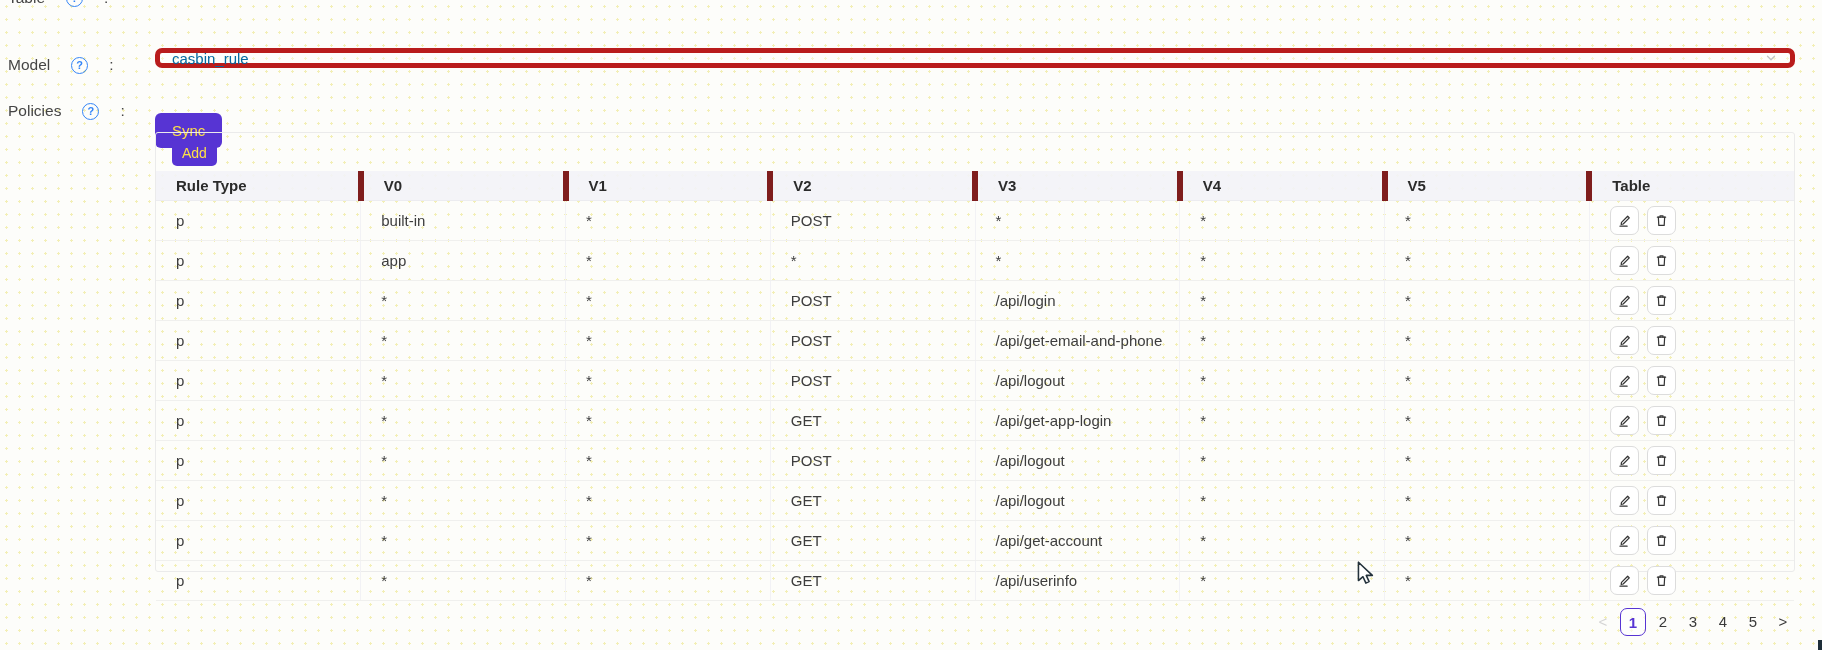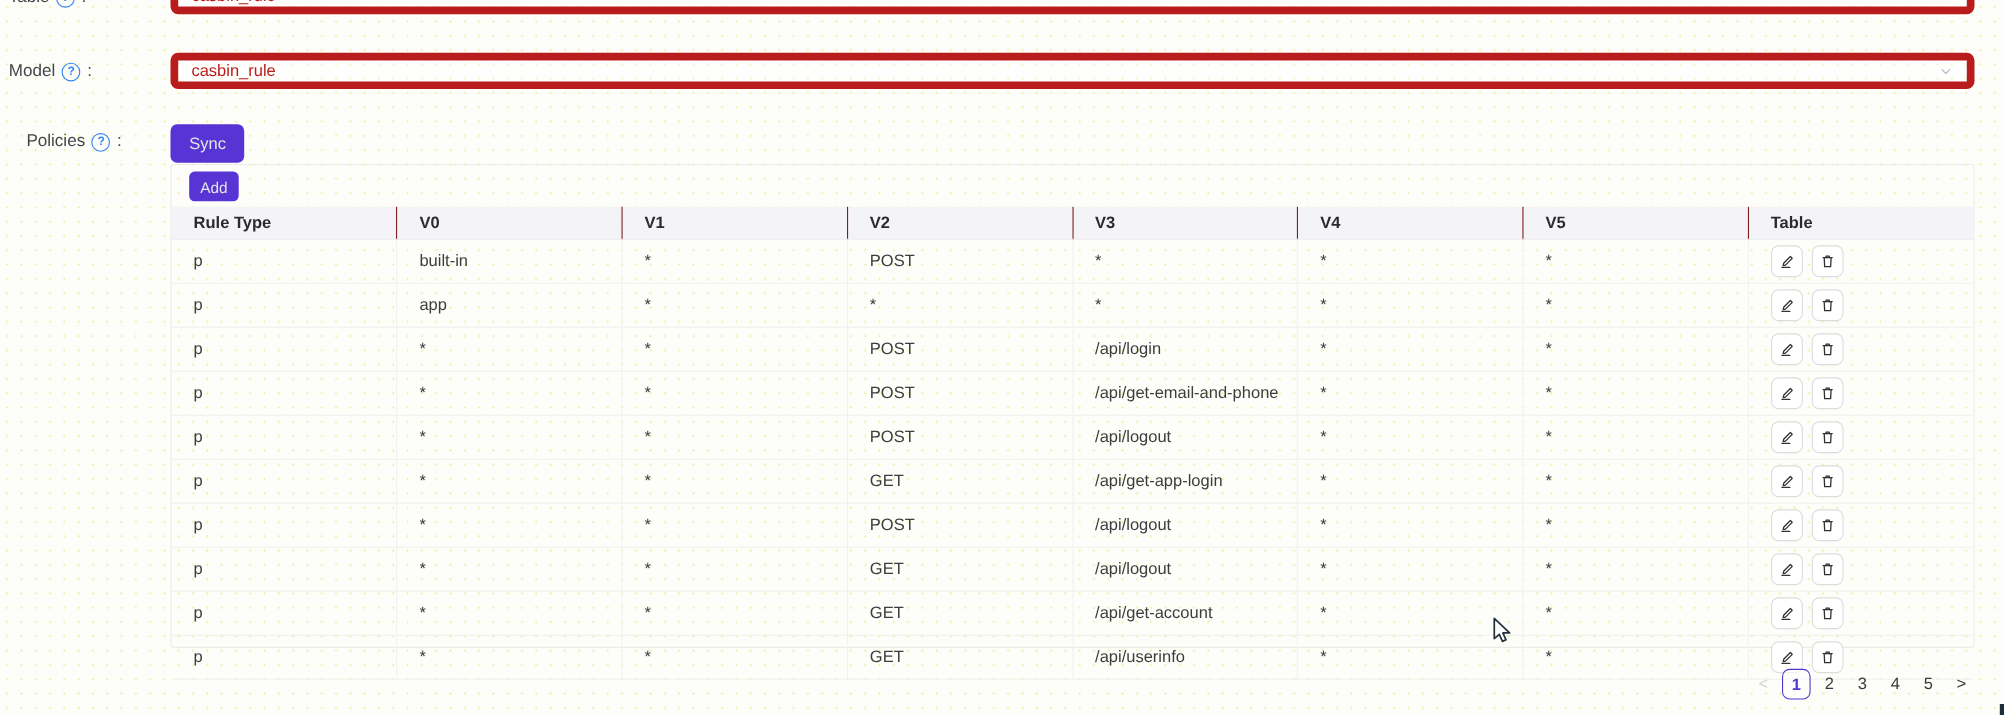--- a/index.html
+++ b/index.html
@@ -10,61 +10,61 @@
   body {
     position: relative;
     background-color: #fdfdfa;
     background-image: radial-gradient(#f3efb5 1px, rgba(255,255,255,0) 1.15px);
     background-size: 13px 13px;
     color: #404040;
   }
   
   .field-label {
     position: absolute; left: 8px;
-    display: flex; align-items: center; gap: 6px;
+    display: flex; align-items: center; gap: 21px;
     font-size: 15.5px; color: #454545; white-space: nowrap;
   }
   .help-circle {
     width: 17px; height: 17px; border-radius: 50%;
     border: 1.5px solid #3485f7; color: #3485f7;
     font-size: 11px; font-weight: bold;
     display: inline-flex; align-items: center; justify-content: center;
     line-height: 1;
   }
   
   .text-input, .select-box {
-    position: absolute; left: 155px; width: 1640px; height: 33px;
-    border: 7px solid #b91c1c; border-radius: 7px;
+    position: absolute; left: 155px; width: 1640px; height: 20px;
+    border: 5px solid #b91c1c; border-radius: 7px;
     background: rgba(255,255,255,0.35);
-    font-family: inherit; font-size: 15px; color: #b91c1c;
+    font-family: inherit; font-size: 15px; color: #0369a1;
     padding: 0 12px; outline: none;
   }
   .select-box { display: flex; align-items: center; justify-content: space-between; }
   .select-box .chevron { color: #c3c3c3; display: inline-flex; }
   
   .btn {
-    background: #5734d3; color: #e5e5e5; border: none; border-radius: 6px;
+    background: #5734d3; color: #fde047; border: none; border-radius: 6px;
     font-family: inherit; cursor: pointer;
   }
   .sync-btn { position: absolute; left: 155px; top: 113px; height: 35px; padding: 0 17px; font-size: 15px; }
   .add-btn  { position: absolute; left: 16px; top: 6px; height: 27px; padding: 0 10px; font-size: 14px; border-radius: 5px; }
   
   .policies-box {
-    position: absolute; left: 155px; top: 149px; width: 1640px; height: 440px;
+    position: absolute; left: 155px; top: 132px; width: 1640px; height: 440px;
     border: 1px solid #ebebeb; border-radius: 3px; padding-left: 44px;
   }
   table.policy-table {
     position: absolute; top: 38px; left: 0; width: 100%;
     border-collapse: collapse; table-layout: fixed;
   }
   .policy-table th {
     background: rgba(243,243,247,0.92);
     font-size: 15px; font-weight: 600; color: #2b2b2b; text-align: left;
     height: 29px; padding: 0 16px 0 20px;
-    border-bottom: 1px solid #ececf0; border-right: 1px solid #7f1d1d;
+    border-bottom: 1px solid #ececf0; border-right: 6px solid #7f1d1d;
   }
   .policy-table th:last-child { border-right: none; }
   .policy-table td {
     font-size: 15px; color: #3d3d3d;
     padding: 5px 16px 5px 20px; line-height: 23px; height: 35px;
     border-bottom: 1px solid #f0f0ee; border-right: 1px solid #f2f2f5;
     overflow-wrap: break-word; vertical-align: middle;
   }
   .policy-table td:last-child { border-right: none; }
   .option-cell { padding: 3px 16px 3px 18px; }
@@ -109,21 +109,21 @@
 </div>
 <div class="select-box" style="top:48px;">
   <span>casbin_rule</span>
   <span class="chevron">
     <svg width="14" height="14" viewBox="0 0 24 24" fill="none" stroke="currentColor" stroke-width="2.2" stroke-linecap="round" stroke-linejoin="round">
         <polyline points="6 9 12 15 18 9"></polyline>
       </svg>
   </span>
 </div>
 
-<div class="field-label" style="top:120px;margin-left:16px;">
+<div class="field-label" style="top:102px;">
   <span>Policies</span>
   <span class="help-circle">?</span>
   <span>:</span>
 </div>
 
 <button class="btn sync-btn">Sync</button>
 
 <div class="policies-box">
   <button class="btn add-btn">Add</button>
   <table class="policy-table">

